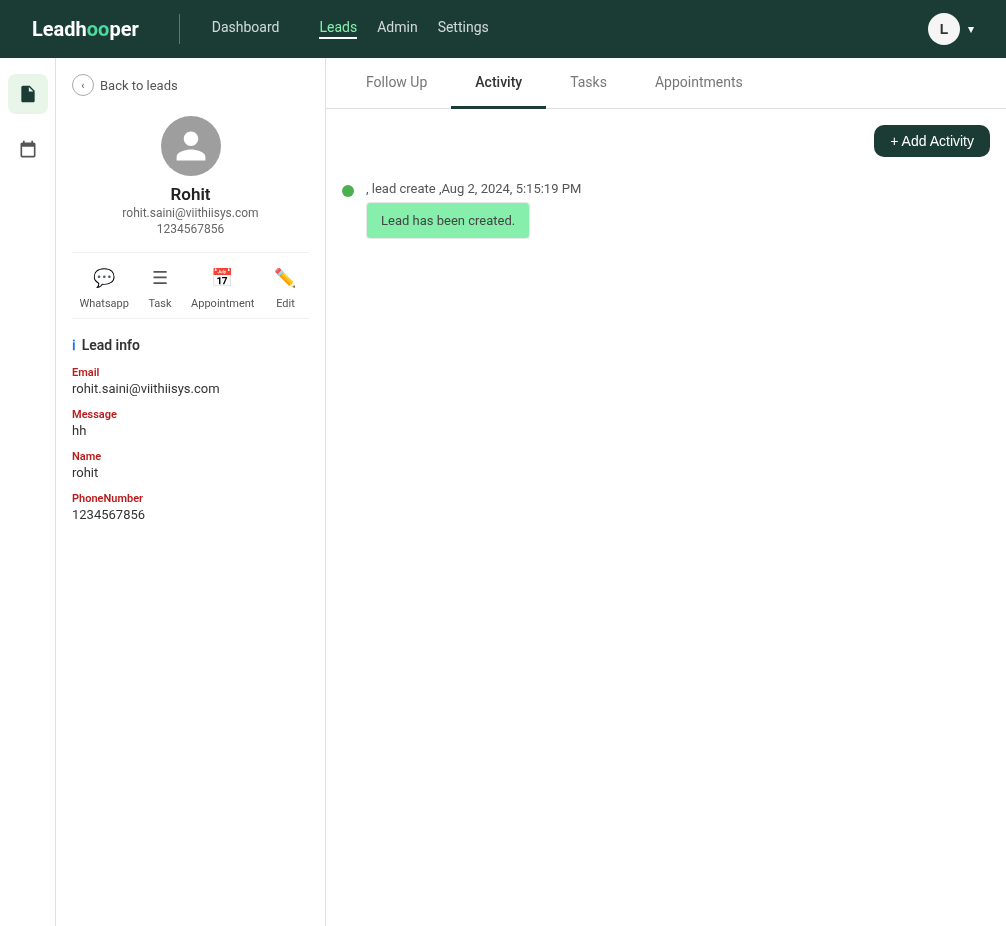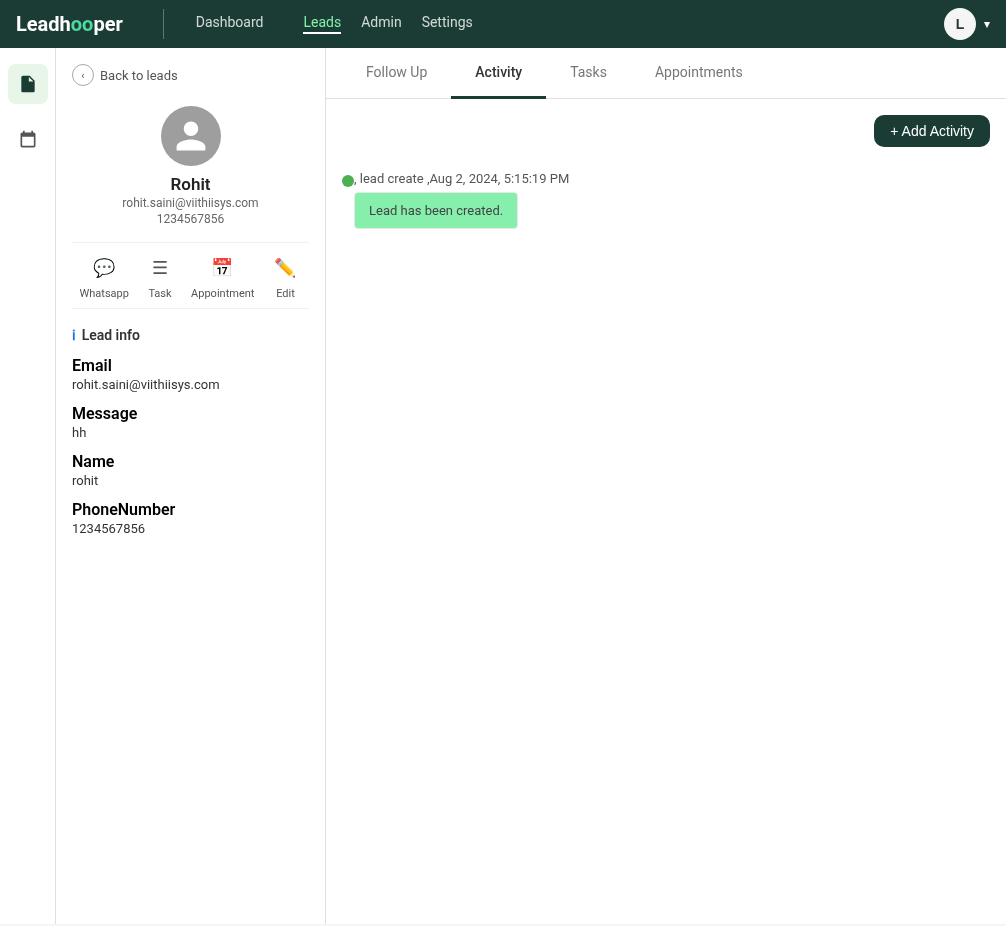--- a/index.html
+++ b/index.html
@@ -3,22 +3,22 @@
   <meta charset="utf-8">
   <style>
     * { box-sizing: border-box; margin: 0; padding: 0; }
     body { font-family: -apple-system, BlinkMacSystemFont, 'Segoe UI', Roboto, sans-serif; background: #f5f5f5; color: #333; }
 
     
     .topnav {
       background: #1a3c34;
       display: flex;
       align-items: center;
-      height: 48px;
-      padding: 0 16px;
+      height: 58px;
+      padding: 0 32px;
       gap: 24px;
     }
     .logo {
       color: white;
       font-size: 20px;
       font-weight: bold;
       margin-right: 8px;
     }
     .logo span { color: #4dd9a0; }
     .nav-divider {
@@ -128,21 +128,21 @@
     }
 
     .lead-info-section { margin-top: 12px; }
     .lead-info-title {
       display: flex; align-items: center; gap: 6px;
       font-size: 14px; font-weight: 600; color: #333;
       margin-bottom: 12px;
     }
     .info-icon { color: #1a73e8; font-size: 14px; }
     .info-field { margin-bottom: 12px; }
-    .info-label { font-size: 16px; font-weight: 600; color: #000000; margin-bottom: 2px; }
+    .info-label { font-size: 11px; font-weight: 600; color: #b91c1c; margin-bottom: 2px; }
     .info-value { font-size: 13px; color: #333; }
 
     
     .main-content { flex: 1; background: #fff; display: flex; flex-direction: column; overflow: hidden; }
 
     
     .tabs {
       display: flex;
       border-bottom: 1px solid #e0e0e0;
       padding: 0 16px;
@@ -170,21 +170,21 @@
       border: none;
       padding: 8px 16px;
       border-radius: 10px;
       font-size: 14px;
       cursor: pointer;
       float: right;
       margin-bottom: 16px;
     }
 
     .activity-list { clear: both; margin-top: 8px; }
-    .activity-item { display: flex; gap: 0; padding: 8px 0; }
+    .activity-item { display: flex; gap: 12px; padding: 8px 0; }
     .activity-dot {
       width: 12px; height: 12px;
       background: #4caf50;
       border-radius: 50%;
       margin-top: 4px;
       flex-shrink: 0;
     }
     .activity-content { flex: 1; }
     .activity-header { font-size: 13px; color: #555; margin-bottom: 6px; }
     .activity-message {

